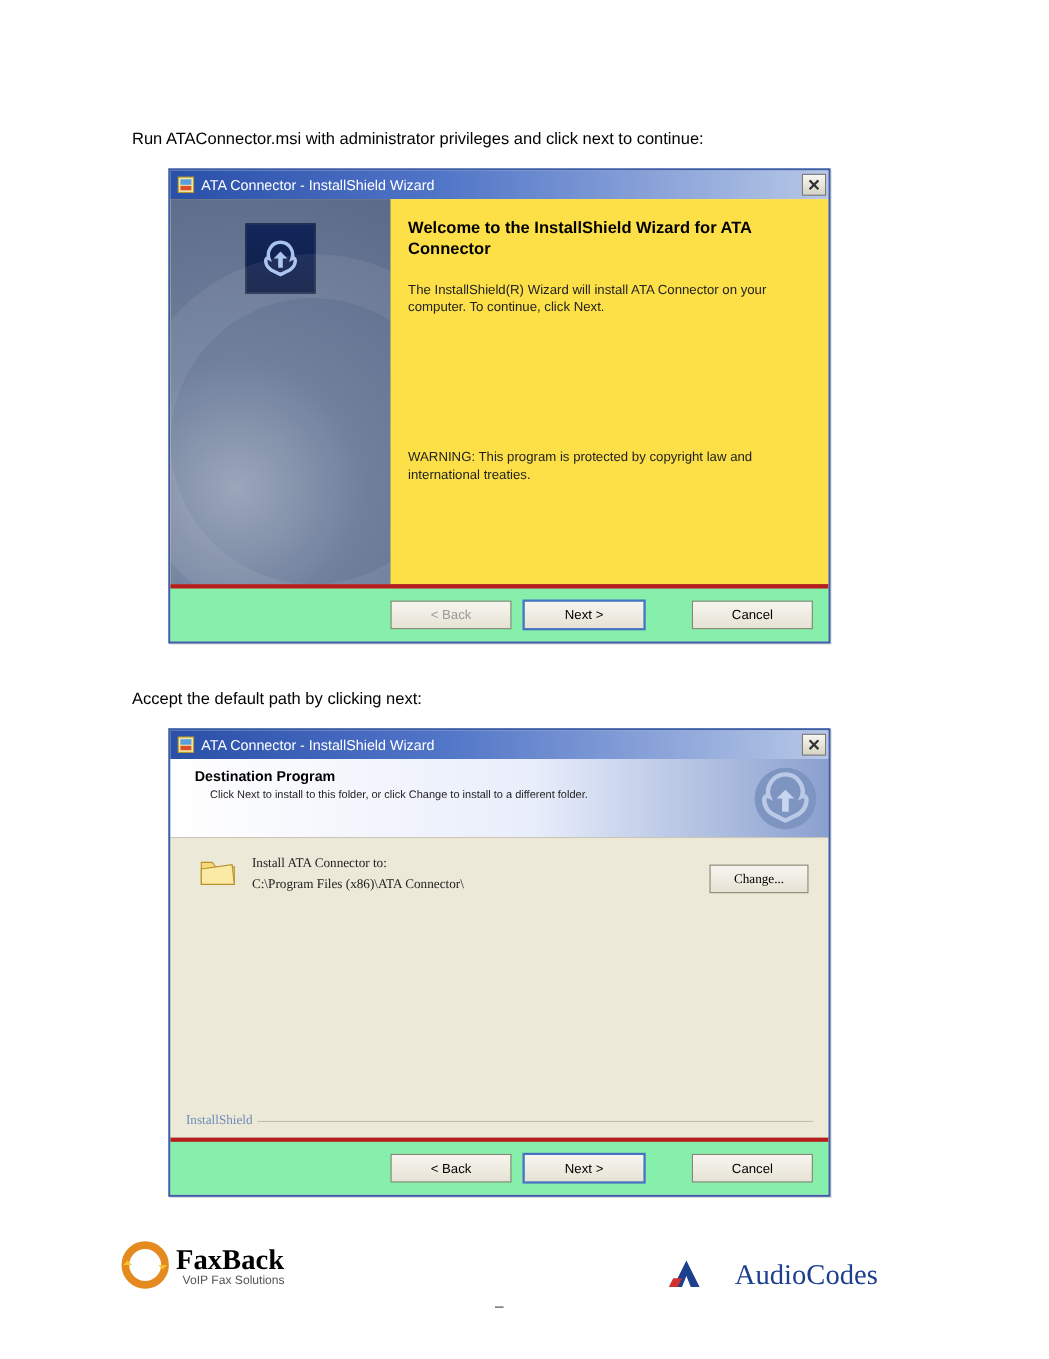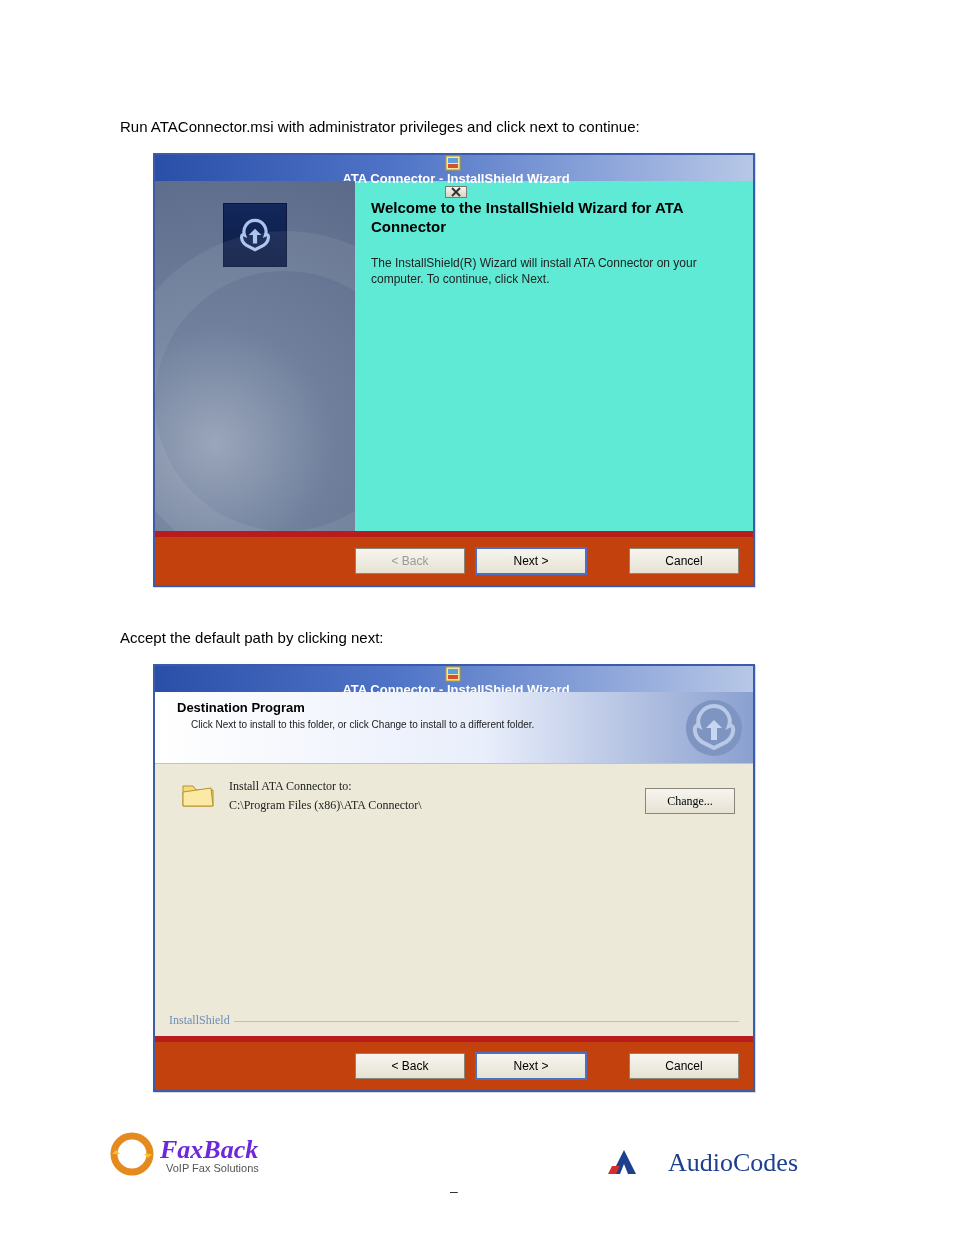--- a/index.html
+++ b/index.html
@@ -29,23 +29,22 @@
     box-shadow: 1px 1px 0 rgba(0,0,0,0.15);
     background: #ece9d8;
   }
   .titlebar {
     height: 26px;
     background: linear-gradient(90deg, #2a4fa8 0%, #4f74c7 40%, #b7c7e6 100%);
     display: flex;
     align-items: center;
     padding: 0 2px 0 6px;
     color: #ffffff;
-    font-weight: bold;
+    font-weight: normal;
     font-size: 13px;
-    flex-direction: column;
   }
   .titlebar-icon {
     width: 16px; height: 16px;
     margin-right: 6px;
     display: inline-block;
     flex: 0 0 auto;
   }
   .titlebar-text { flex: 1 1 auto; }
   .titlebar-close {
     width: 20px; height: 18px;
@@ -57,21 +56,21 @@
     color: #3a3a3a;
     font-weight: bold;
     font-size: 12px;
     cursor: default;
   }
 
   
   .d1-body {
     display: flex;
     height: 350px;
-    background: #5eead4;
+    background: #fde047;
   }
   .d1-side {
     width: 200px;
     background: radial-gradient(circle at 30% 75%, #9aa6ba 0%, #6f7f9c 40%, #5b6a88 100%);
     display: flex;
     align-items: flex-start;
     justify-content: center;
     padding-top: 22px;
     position: relative;
     overflow: hidden;
@@ -102,22 +101,22 @@
     font-size: 15px;
     margin: 0 0 18px 0;
     line-height: 1.25;
   }
   .d1-para { font-size: 12px; line-height: 1.35; margin: 0 0 12px 0; color:#222; }
   .d1-gap { height: 96px; }
   .d1-warn { font-size: 12px; line-height:1.35; color:#222; }
 
   .buttonbar {
     height: 48px;
-    background: #c2410c;
-    border-top: 6px solid #b91c1c;
+    background: #86efac;
+    border-top: 4px solid #b91c1c;
     display: flex;
     align-items: center;
     justify-content: flex-end;
     gap: 10px;
     padding: 0 14px;
   }
   .btn {
     min-width: 88px;
     height: 24px;
     padding: 0 10px;
@@ -218,23 +217,22 @@
     gap: 6px;
   }
   .faxback-text {
     display: flex;
     flex-direction: column;
     line-height: 1;
   }
   .faxback-text .brand {
     font-family: Georgia, 'Times New Roman', serif;
     font-weight: bold;
-    font-style: italic;
     font-size: 26px;
-    color: #6d28d9;
+    color: #000000;
   }
   .faxback-text .tag {
     font-size: 11px;
     color: #555;
     margin-left: 6px;
   }
   .audiocodes {
     display: flex;
     align-items: center;
     gap: 24px;
@@ -284,20 +282,21 @@
           <svg viewBox="0 0 40 40" width="42" height="42">
             <path d="M20 6 C12 6 8 14 10 20 C6 18 6 26 12 30 L20 34 L28 30 C34 26 34 18 30 20 C32 14 28 6 20 6 Z" fill="none" stroke="#a9c3ef" stroke-width="3"></path>
             <path d="M14 20 L20 14 L26 20 L22 20 L22 28 L18 28 L18 20 Z" fill="#a9c3ef"></path>
           </svg>
         </div>
       </div>
       <div class="d1-main">
         <p class="d1-heading">Welcome to the InstallShield Wizard for ATA Connector</p>
         <p class="d1-para">The InstallShield(R) Wizard will install ATA Connector on your computer. To continue, click Next.</p>
         <div class="d1-gap"></div>
+        <p class="d1-warn">WARNING: This program is protected by copyright law and international treaties.</p>
       </div>
     </div>
 
     <div class="buttonbar">
       <span class="btn disabled">&lt; Back</span>
       <span class="btn default">Next &gt;</span>
       <span class="gap"></span>
       <span class="btn">Cancel</span>
     </div>
   </div>

